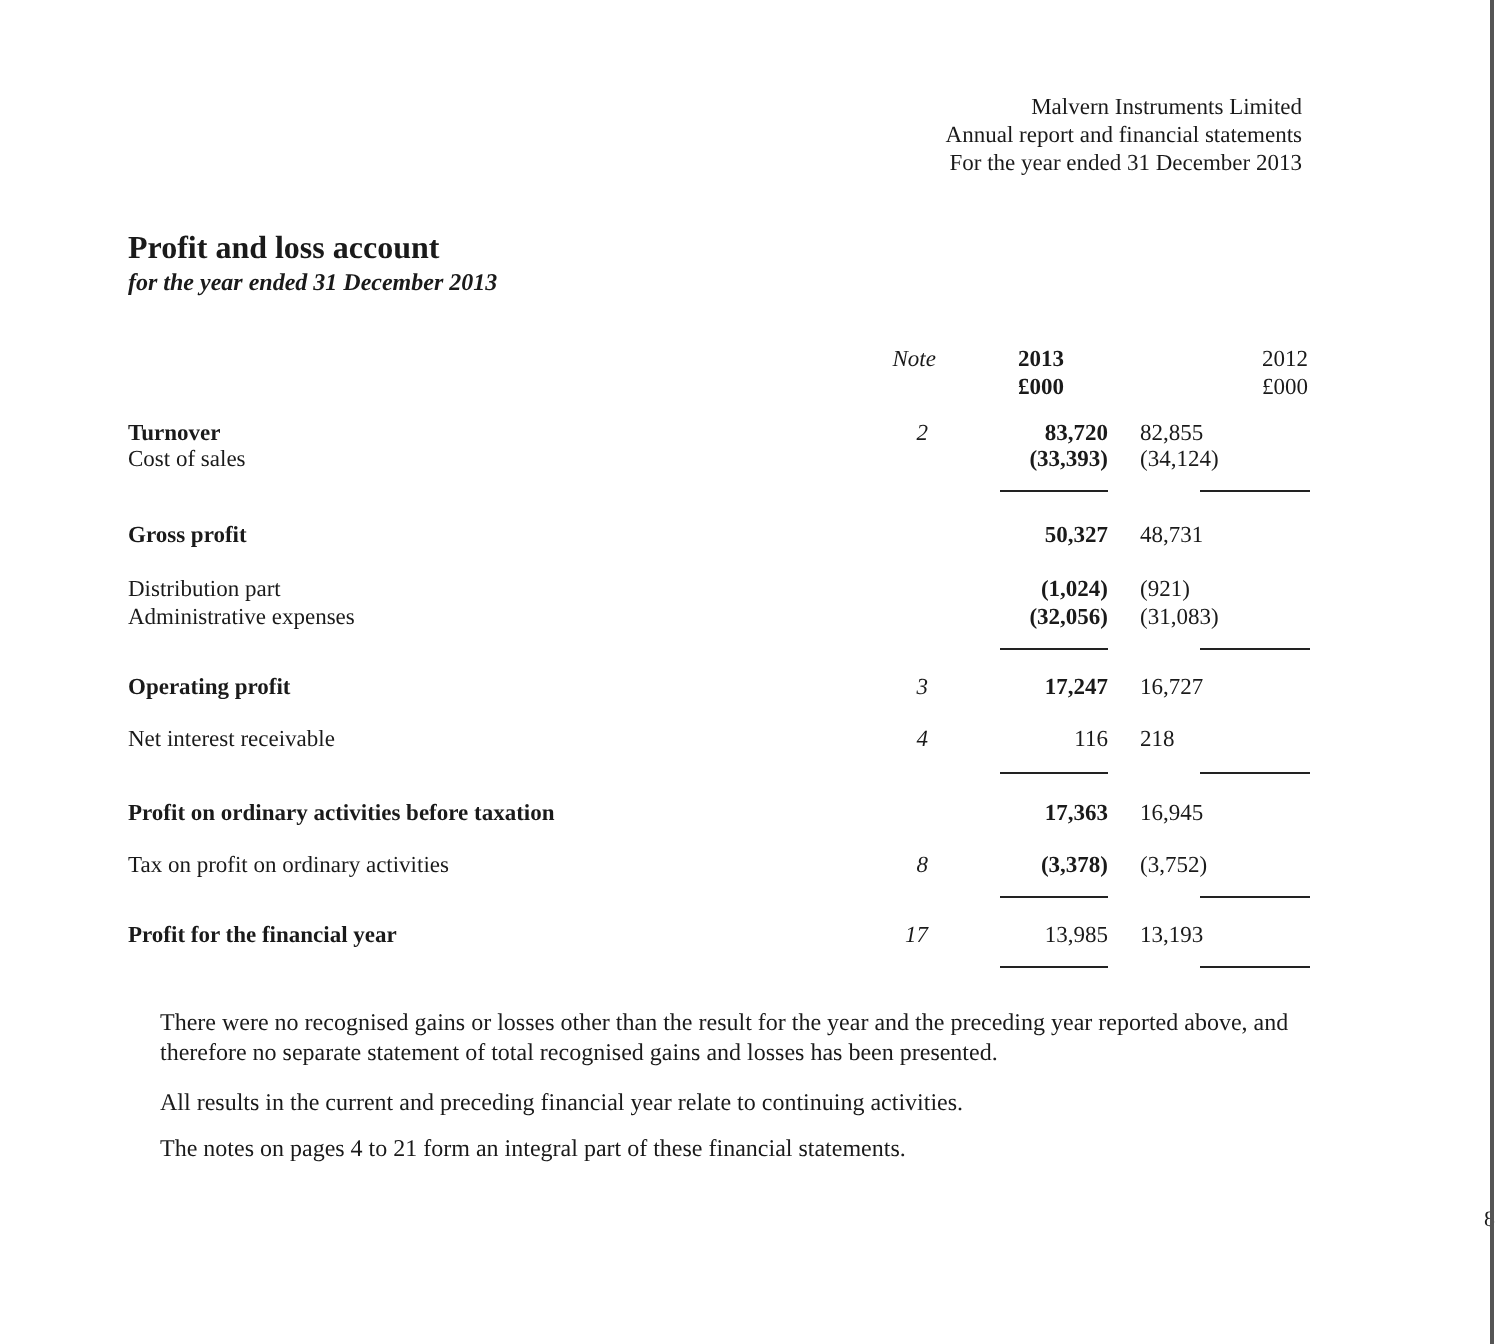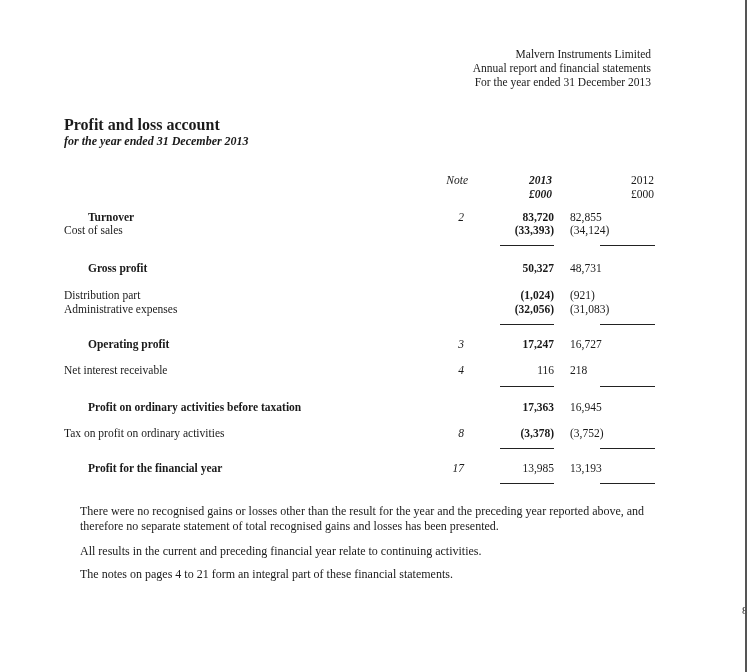--- a/index.html
+++ b/index.html
@@ -5,25 +5,25 @@
   html, body { margin: 0; padding: 0; background: #ffffff; }
   body { width: 754px; height: 672px; position: relative; overflow: hidden;
          font-family: "Liberation Serif", "DejaVu Serif", serif; color: #1a1a1a; }
   .page { position: absolute; left: 0; top: 0; width: 754px; height: 568px; }
   .header-block { position: absolute; right: 103px; top: 47px; text-align: right;
                   font-size: 11.5px; line-height: 14px; }
   .title { position: absolute; left: 64px; top: 116px; font-size: 16px; font-weight: bold; }
   .subtitle { position: absolute; left: 64px; top: 134px; font-size: 12px; font-style: italic; font-weight: bold; }
   .col-head { position: absolute; font-size: 11.5px; line-height: 14px; text-align: right; }
   .note-head { left: 418px; top: 173px; width: 50px; font-style: italic; }
-  .y13-head { left: 480px; top: 173px; width: 72px; font-weight: bold; font-style: italic; }
+  .y13-head { left: 460px; top: 173px; width: 72px; font-weight: bold; }
   .y12-head { left: 570px; top: 173px; width: 84px; }
   .row { position: absolute; left: 0; width: 754px; height: 14px; font-size: 11.5px; line-height: 14px; }
   .row .label { position: absolute; left: 64px; white-space: nowrap; }
-  .row .label.bold { font-weight: bold; margin-left: 24px; }
+  .row .label.bold { font-weight: bold; }
   .row .note { position: absolute; left: 418px; width: 46px; text-align: right; font-style: italic; }
   .row .v13 { position: absolute; left: 470px; width: 84px; text-align: right; }
   .row .v13.bold { font-weight: bold; }
   .row .v12 { position: absolute; left: 570px; width: 84px; }
   .rule { position: absolute; height: 1px; background: #222; }
   .r13 { left: 500px; width: 54px; }
   .r12 { left: 600px; width: 55px; }
   .footnote { position: absolute; left: 80px; width: 600px; font-size: 12px; line-height: 15px; }
   .pagenum { position: absolute; left: 742px; top: 604px; font-size: 11px; }
   .edge { position: absolute; left: 745px; top: 0; width: 2px; height: 672px; background: #555; }

